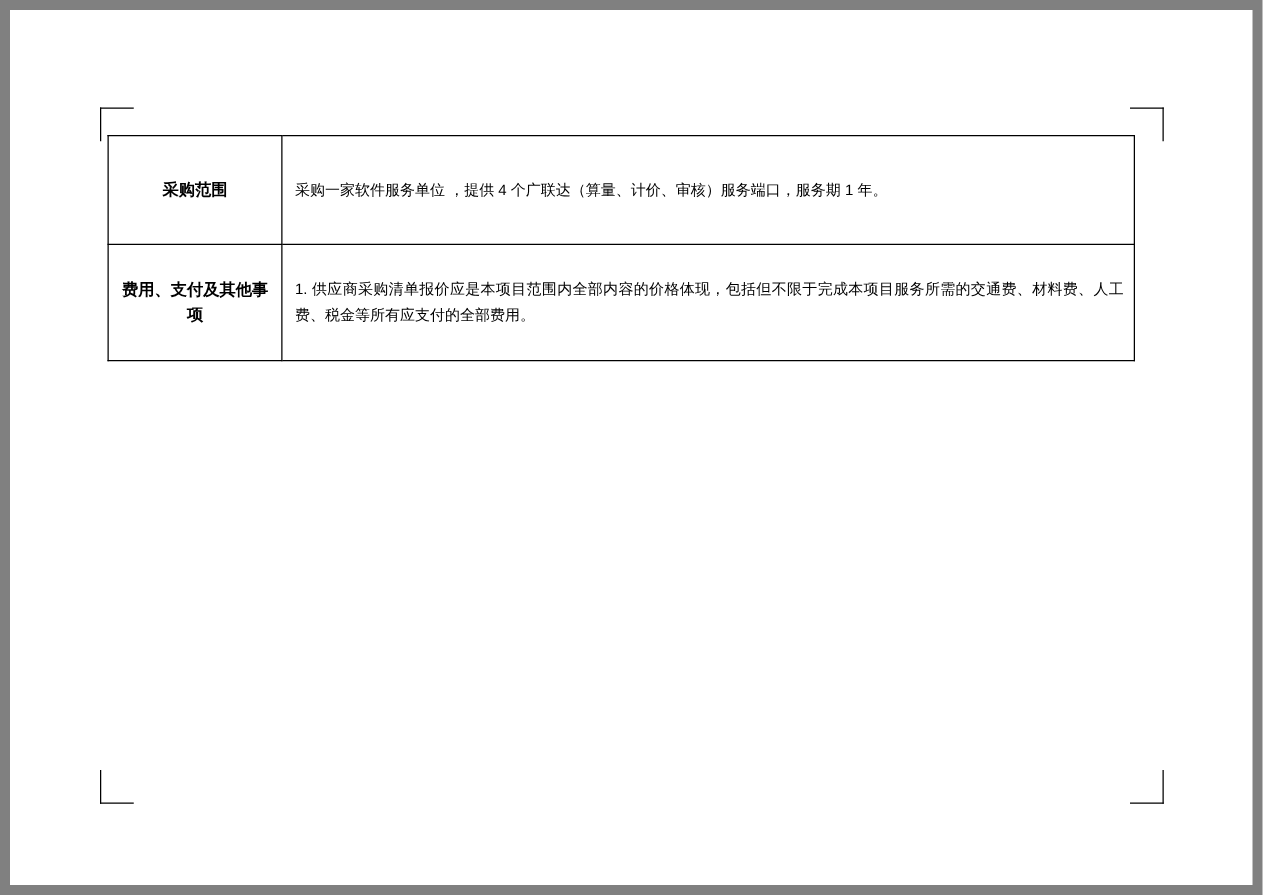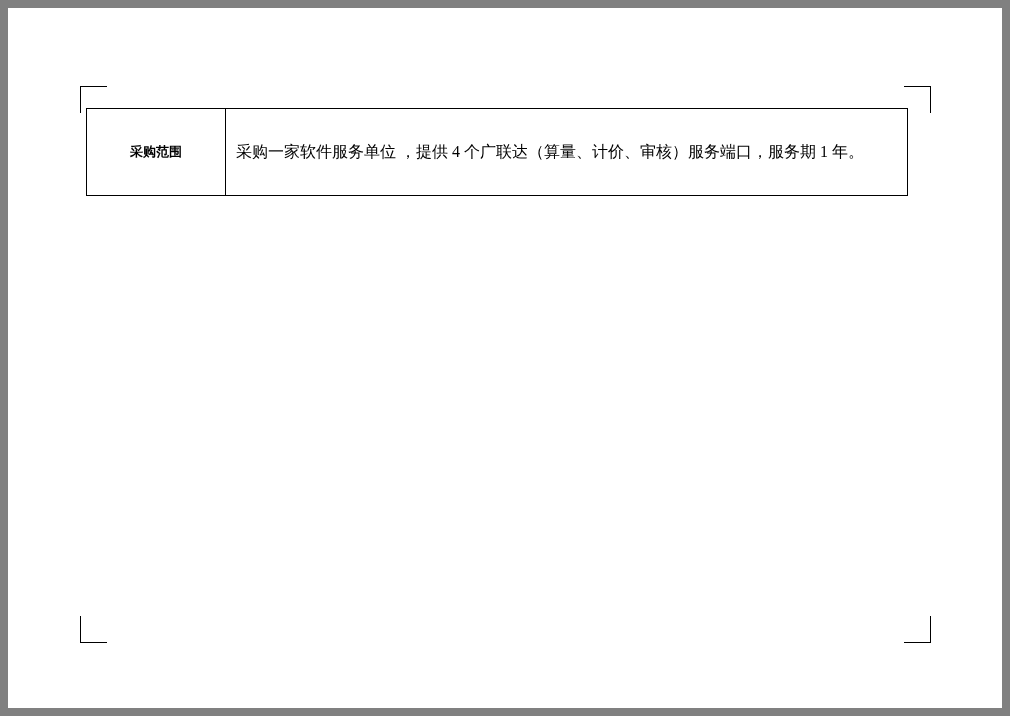--- a/index.html
+++ b/index.html
@@ -49,41 +49,45 @@
   td.label-cell {
     width: 126px;
     text-align: center;
     font-weight: bold;
     font-size: 13px;
     line-height: 1.55;
     padding: 8px 6px;
     font-family: "Liberation Serif", serif;
   }
   td.content-cell {
-    font-size: 16px;
+    font-size: 12px;
     line-height: 1.75;
     padding: 9px 8px 9px 10px;
     text-align: justify;
-    font-family: Liberation Serif, serif;
+    font-family: Liberation Sans, sans-serif;
   }
   .row-1 td { height: 68px; }
   .row-2 td { height: 74px; }
 </style>
 </head>
 <body>
 
 <div class="page">
 
   <div class="crop tl"></div>
   <div class="crop tr"></div>
   <div class="crop bl"></div>
   <div class="crop br"></div>
 
   <table class="doc-table">
     <tbody>
       <tr class="row-1">
         <td class="label-cell">采购范围</td>
         <td class="content-cell">采购一家软件服务单位 ，提供 4 个广联达（算量、计价、审核）服务端口，服务期 1 年。</td>
       </tr>
+      <tr class="row-2">
+        <td class="label-cell">费用、支付及其他事项</td>
+        <td class="content-cell">1. 供应商采购清单报价应是本项目范围内全部内容的价格体现，包括但不限于完成本项目服务所需的交通费、材料费、人工费、税金等所有应支付的全部费用。</td>
+      </tr>
     </tbody>
   </table>
 
 </div>
 
 </body></html>

